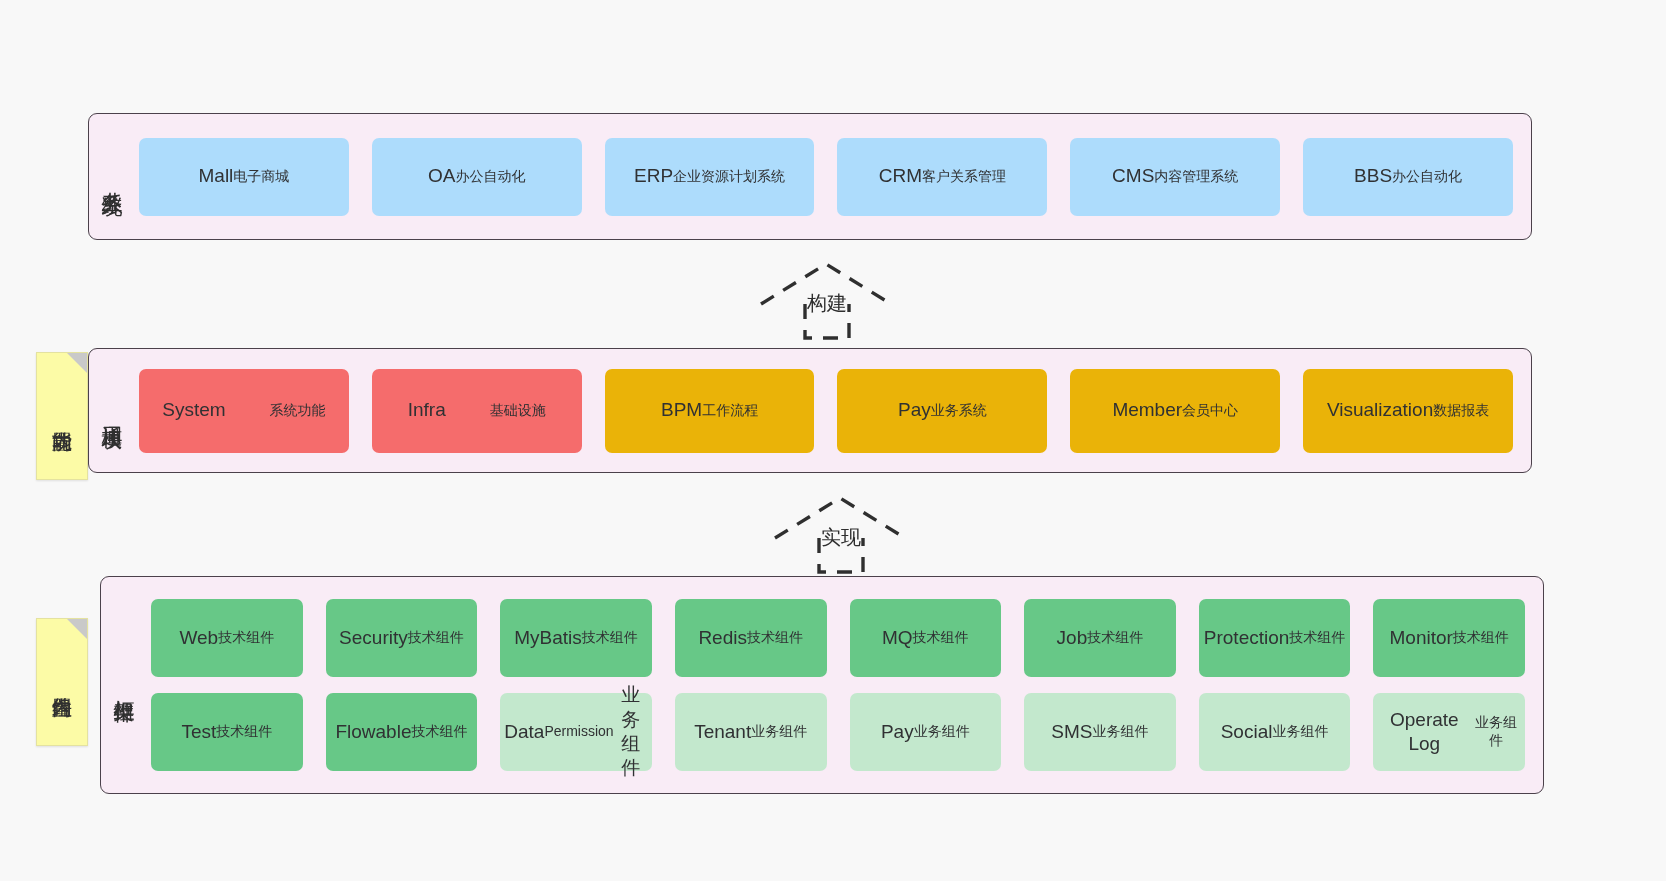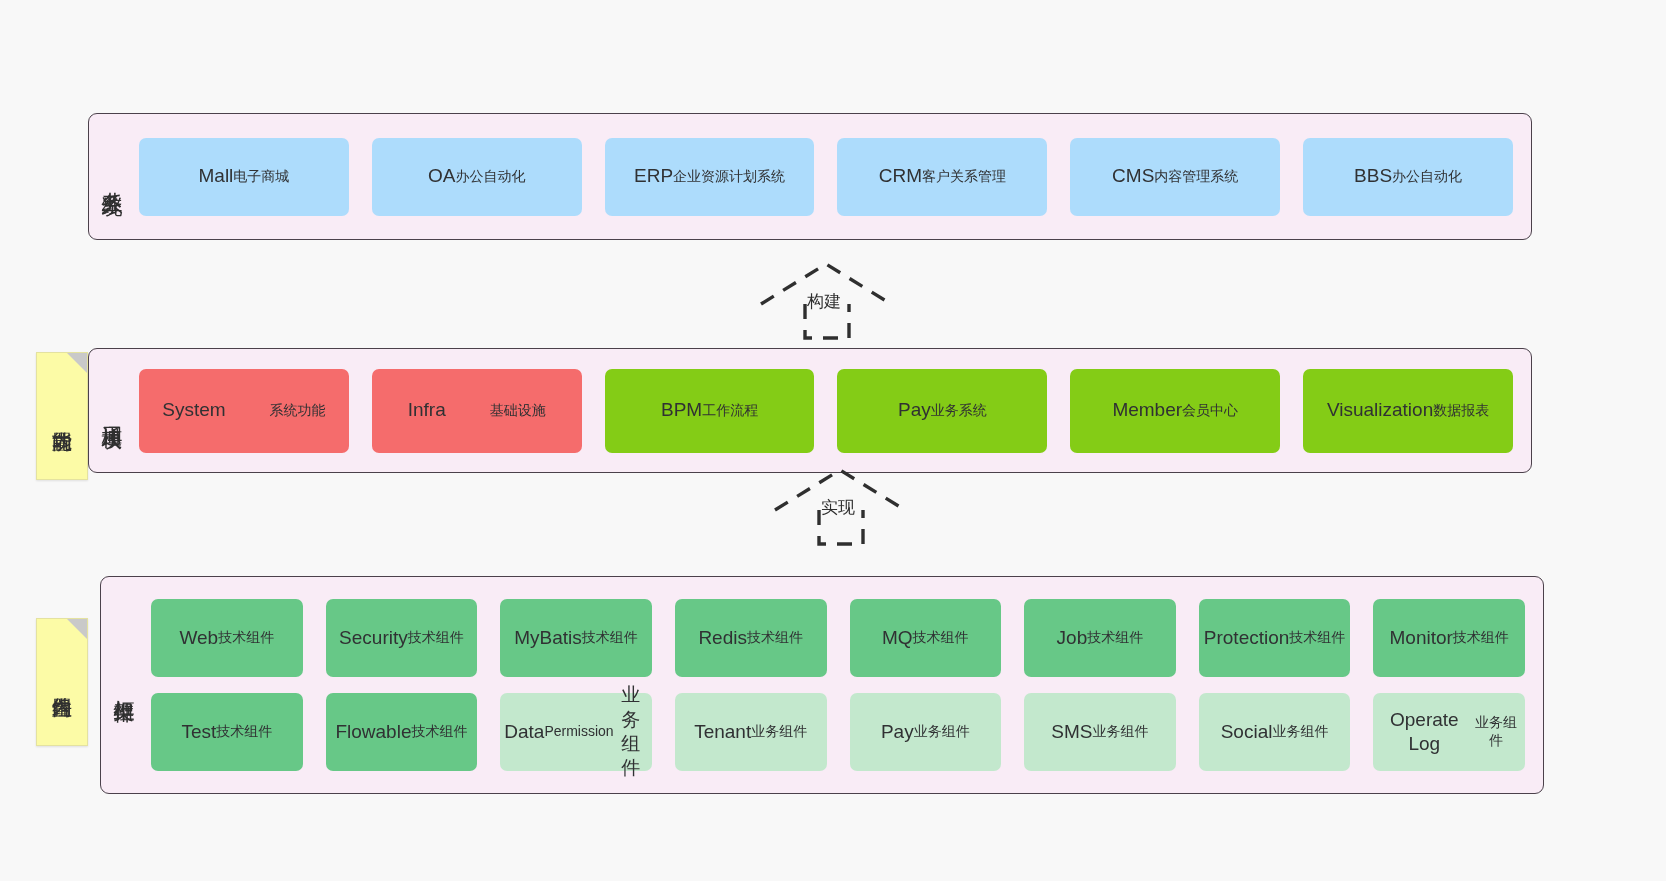--- a/index.html
+++ b/index.html
@@ -71,21 +71,21 @@
   .box .t1{font-size:19px;}
   .box .t2{font-size:14px;}
   .box .t3{font-size:19px;}
 
   .h-biz{height:78px;}
   .h-mod{height:84px;}
   .h-comp{height:78px;}
 
   .c-blue{background:#addcfc;}
   .c-red{background:#f56c6c;gap:44px;}
-  .c-pink{background:#84cc16;}
+  .c-pink{background:#eab308;}
   .c-green{background:#67c887;}
   .c-lightgreen{background:#c3e8cd;}
 
   
   .note{
     position:absolute;
     box-sizing:border-box;
     width:52px;
     background:#fcfba6;
     border:1px solid #e4e2a0;
@@ -107,21 +107,21 @@
     width:0;height:0;
     border-top:20px solid #c9c9c9;
     border-left:20px solid transparent;
   }
 
   
   .arrow{position:absolute;}
   .arrow svg{display:block;overflow:visible;}
   .arrow-label{
     position:absolute;
-    font-size:17px;
+    font-size:20px;
     color:#2f2f2f;
     background:transparent;
     white-space:nowrap;
     user-select:none;
   }
 </style>
 </head>
 <body>
 
 <div class="canvas">
@@ -196,21 +196,21 @@
           <span class="t2">会员中心</span>
         </div>
         <div class="box h-mod c-pink">
           <span class="t1">Visualization</span>
           <span class="t2">数据报表</span>
         </div>
       </div>
     </div>
   </div>
 
-  <div class="arrow" style="left:770px;top:464px;width:150px;height:82px;">
+  <div class="arrow" style="left:770px;top:492px;width:150px;height:82px;">
     <svg width="150" height="82" viewBox="0 0 150 82">
       <path d="M5 46 L70 6 L135 46" fill="none" stroke="#2f2f2f" stroke-width="3.4" stroke-dasharray="15 11" stroke-linecap="butt"></path>
       <path d="M49 46 L49 80 L93 80 L93 46" fill="none" stroke="#2f2f2f" stroke-width="3.4" stroke-dasharray="15 11" stroke-linecap="butt"></path>
     </svg>
     <span class="arrow-label" style="left:51px;top:32px;">实现</span>
   </div>
 
   <div class="note" style="left:36px;top:618px;height:128px;">
     <span class="fold"></span>
     <span>内置组件</span>

